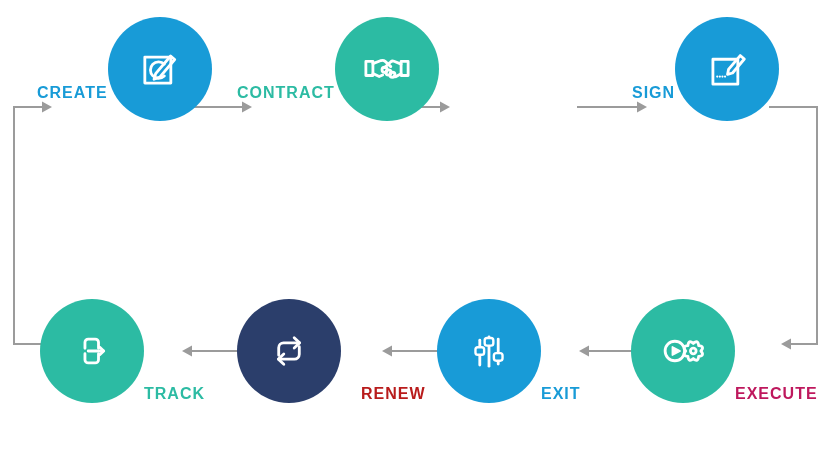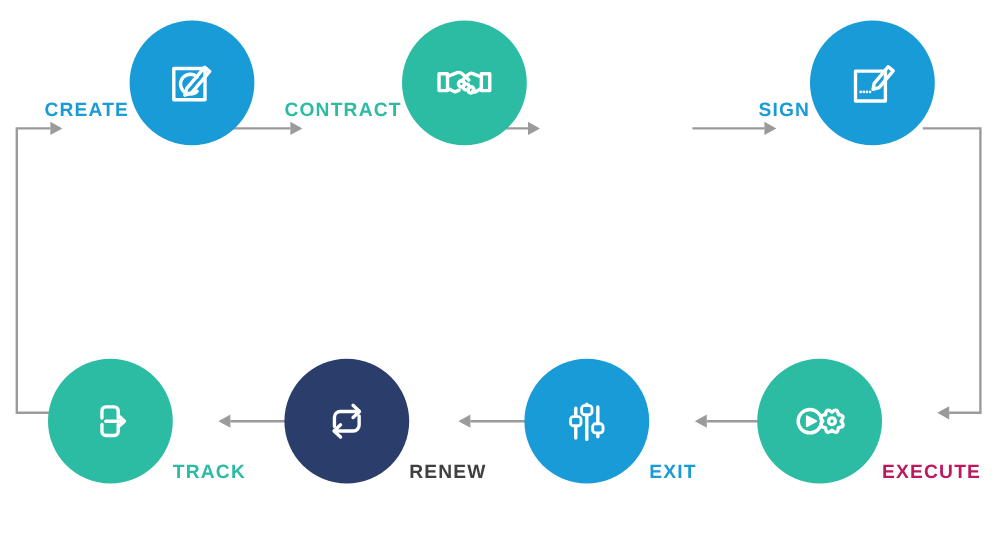--- a/index.html
+++ b/index.html
@@ -123,21 +123,21 @@
 
   <div class="node bottom" style="left:237px;top:299px">
     <div class="circle" style="background-color: rgb(43, 62, 107);">
       <svg width="52" height="52" viewBox="0 0 48 48">
         <path class="ic" d="M14.5,28 v-7 a4.5,4.5 0 0 1 4.5,-4.5 h14.5"></path>
         <path class="ic" d="M28.8,11.8 L33.8,16.5 L28.8,21.2"></path>
         <path class="ic" d="M33.5,20 v7 a4.5,4.5 0 0 1 -4.5,4.5 H14.5"></path>
         <path class="ic" d="M19.2,26.8 L14.2,31.5 L19.2,36.2"></path>
       </svg>
     </div>
-    <div class="node-label" style="color: #404040;">RENEW</div>
+    <div class="node-label" style="color: #b91c1c; margin-left: 20px;">RENEW</div>
   </div>
 
   <div class="node bottom" style="left:437px;top:299px">
     <div class="circle" style="background-color: rgb(24, 155, 215);">
       <svg width="52" height="52" viewBox="0 0 48 48">
         <path class="ic" d="M15.5,14 V37"></path>
         <path class="ic" d="M24,11 V38"></path>
         <path class="ic" d="M32.5,13 V36"></path>
         <rect x="11.5" y="20.5" width="8" height="7" rx="2.2" fill="#189BD7" stroke="#fff" stroke-width="2.2"></rect>
         <rect x="20" y="12" width="8" height="7" rx="2.2" fill="#189BD7" stroke="#fff" stroke-width="2.2"></rect>

